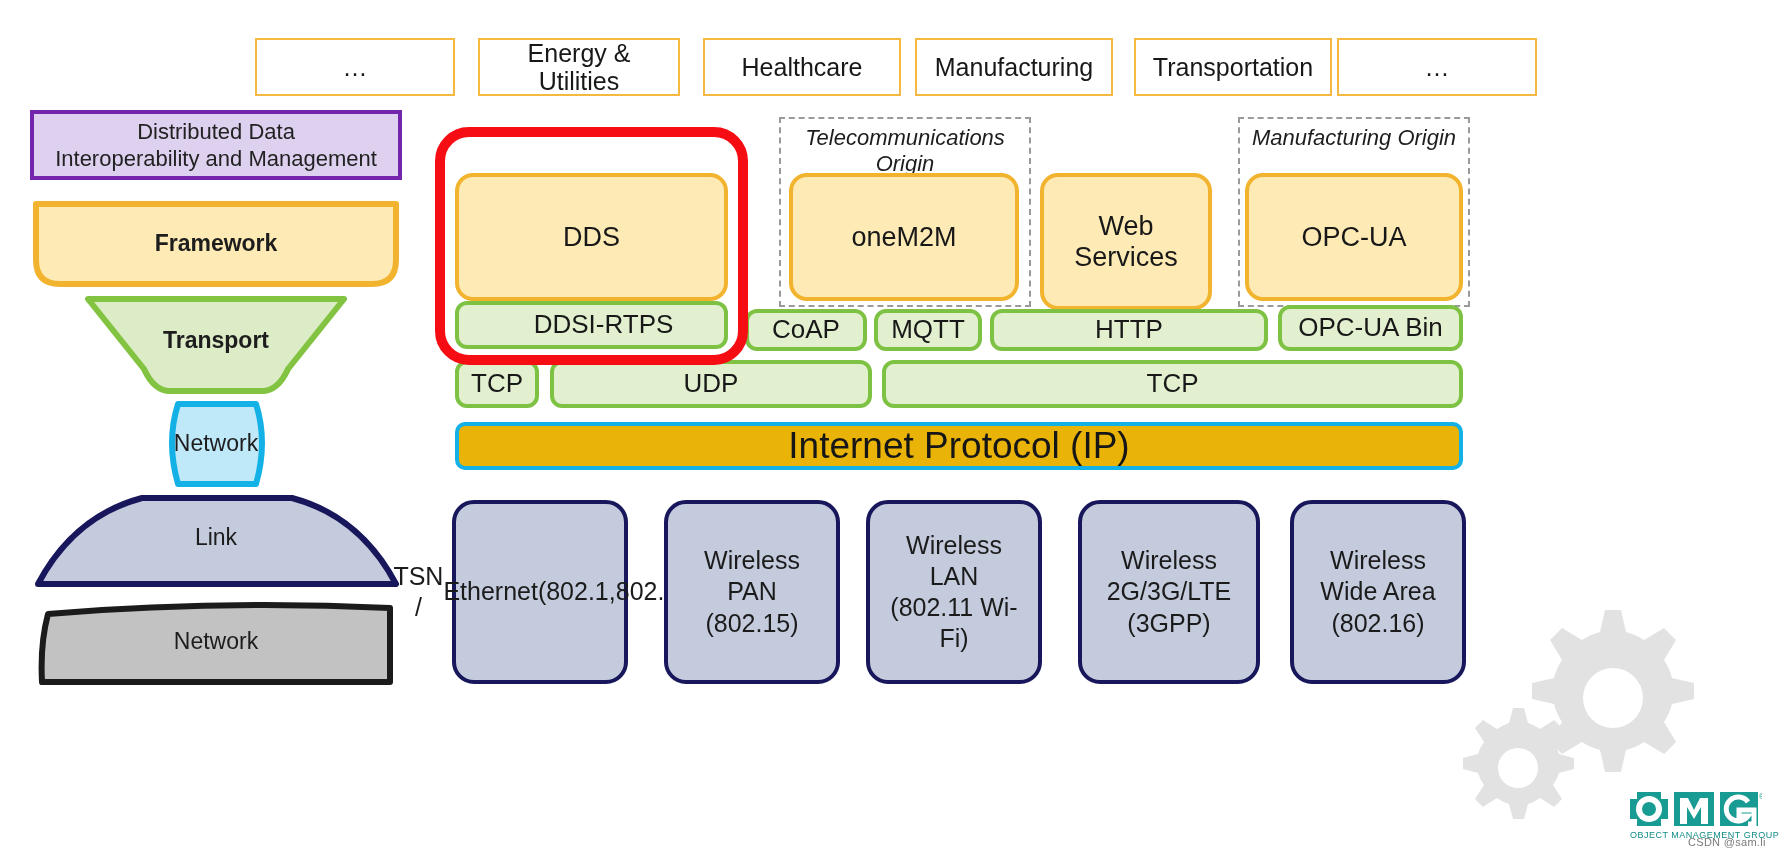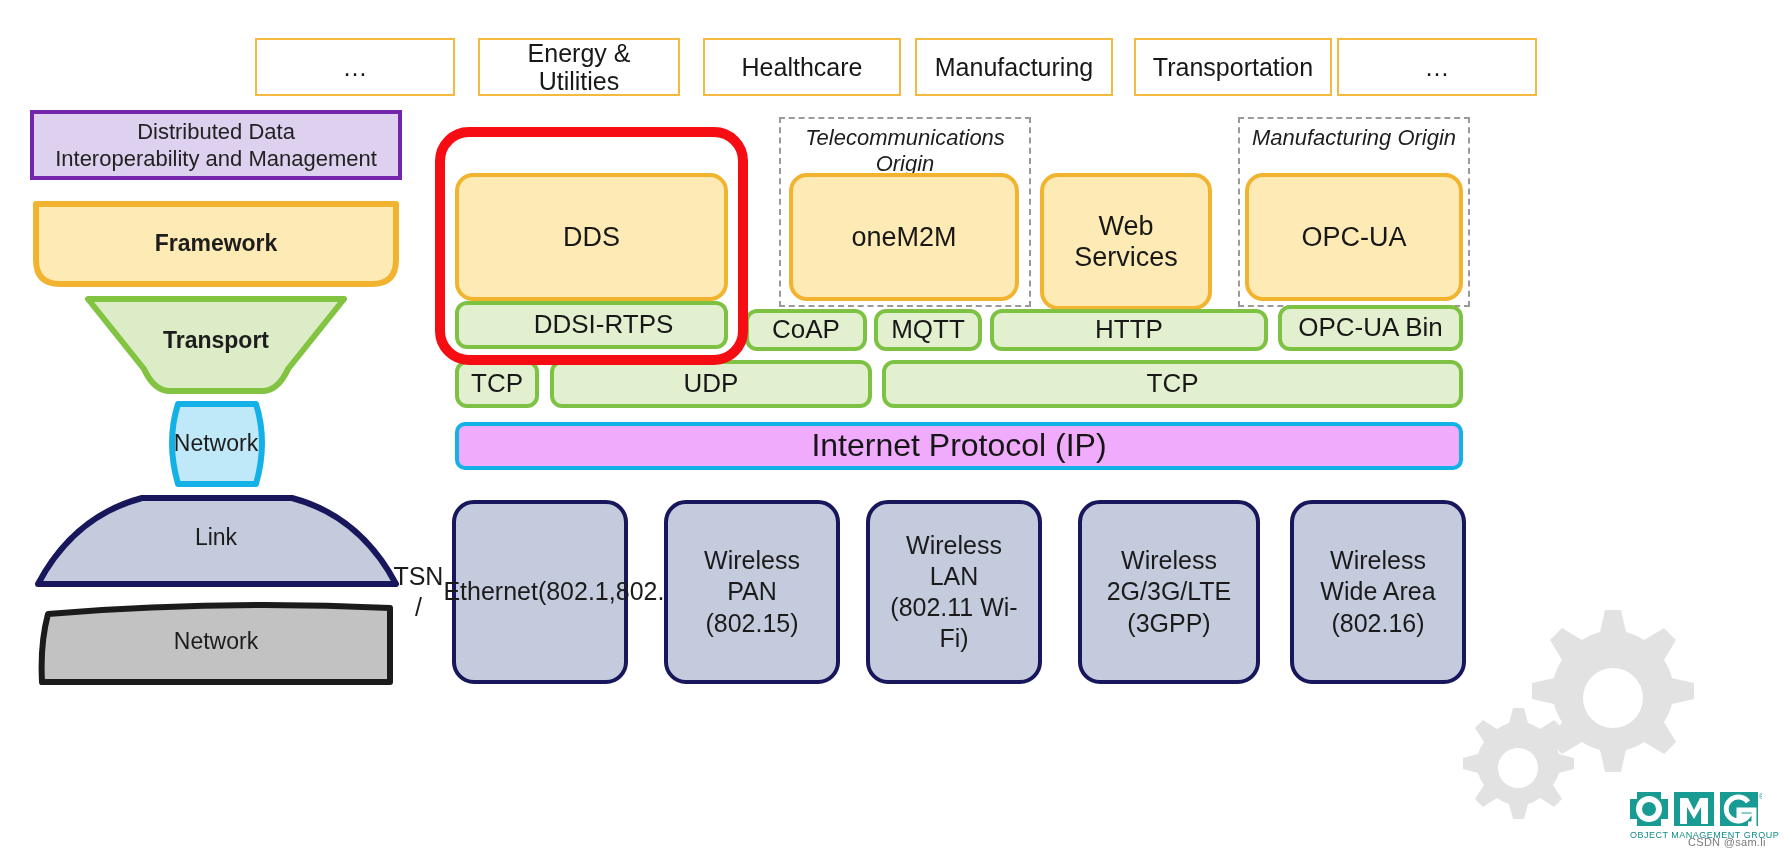--- a/index.html
+++ b/index.html
@@ -67,23 +67,23 @@
     border: 4px solid #7dc242;
     background: #e2f0cf;
     border-radius: 12px;
     font-size: 26px;
     color: #181818;
   }
 
   
   .ip-bar {
     border: 4px solid #14b1e7;
-    background: #f0abfc;
+    background: #eab308;
     border-radius: 10px;
-    font-size: 32px;
+    font-size: 37px;
     color: #161616;
   }
 
   
   .link-box {
     border: 4px solid #18175c;
     background: #c3cbdd;
     border-radius: 22px;
     font-size: 25px;
     color: #1b1b1b;

